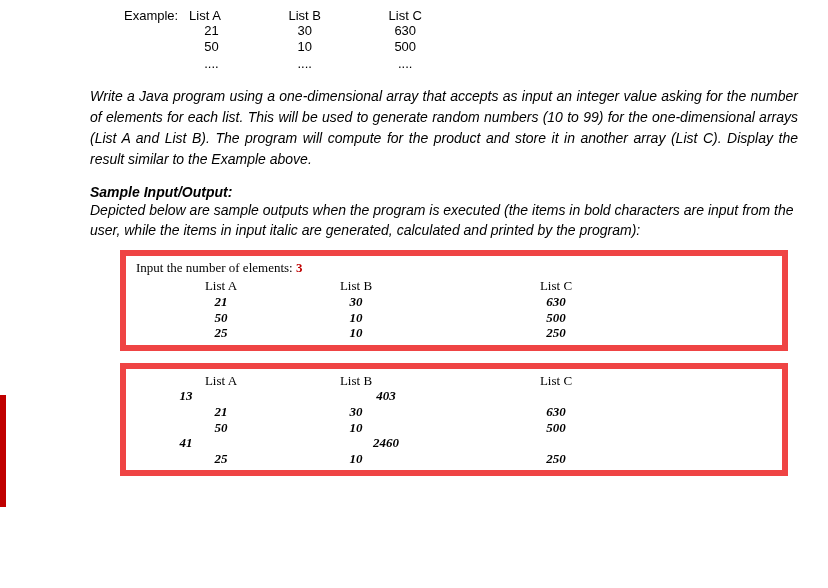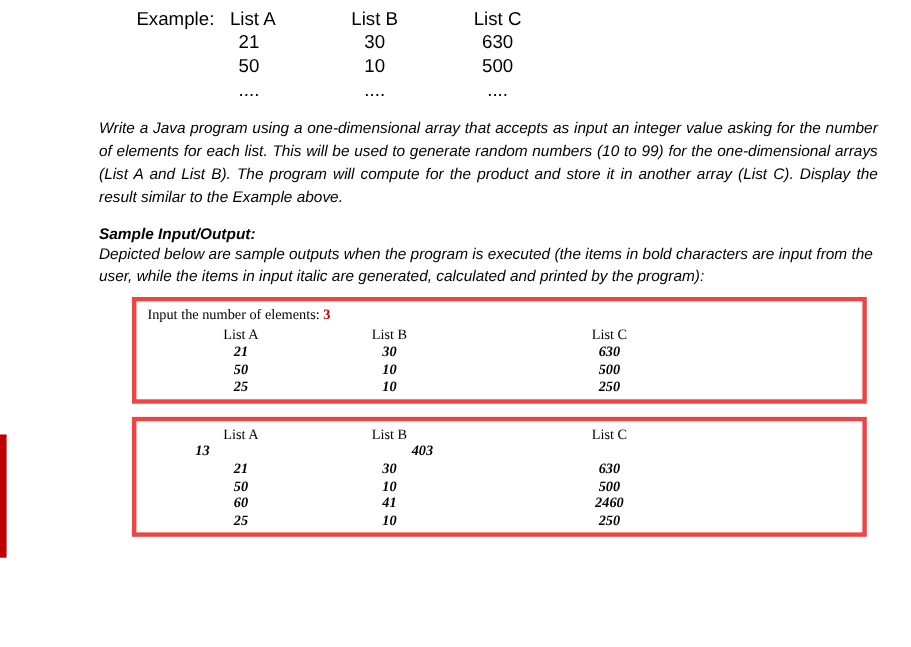--- a/index.html
+++ b/index.html
@@ -17,21 +17,21 @@
   .page {
     padding: 8px 30px 0 90px;
   }
   .intro {
     line-height: 1.5;
     margin-bottom: 14px;
   }
   .example-row {
     padding-left: 34px;
     margin-bottom: 14px;
-    font-size: 17px;
+    font-size: 13px;
   }
   .ex-col {
     display: inline-block;
     vertical-align: top;
     text-align: center;
     margin-right: 64px;
   }
   .ex-col:last-child { margin-right: 0; }
   .ex-first {
     text-align: left;
@@ -50,21 +50,21 @@
     font-weight: bold;
     font-style: italic;
   }
   .sio-desc {
     font-style: italic;
     line-height: 1.45;
     margin-bottom: 10px;
   }
   .sio-desc .bold { font-weight: normal; font-style: italic; text-align: center; }
   .sample-box {
-    border: 4px solid #ef4444;
+    border: 6px solid #ef4444;
     margin-left: 30px;
     margin-right: 10px;
     padding: 4px 10px 4px 10px;
     margin-bottom: 12px;
     font-family: "Times New Roman", serif;
     font-size: 13px;
   }
   .prompt-line { margin-bottom: 2px; }
   .prompt-line .pin { color:#c00000; font-weight:bold; }
   .s-table {
@@ -177,21 +177,20 @@
           <div class="s-c s-gap"></div>
           <div class="s-c s-c3 bi">630</div>
         </div>
       <div class="s-row">
           <div class="s-c s-c1 bi">50</div>
           <div class="s-c s-c2 bi">10</div>
           <div class="s-c s-gap"></div>
           <div class="s-c s-c3 bi">500</div>
         </div>
       <div class="s-row">
-          <div class="s-c s-c1 bi">60</div>
           <div class="s-c s-c2 bi">41</div>
           <div class="s-c s-gap"></div>
           <div class="s-c s-c3 bi">2460</div>
         </div>
       <div class="s-row">
           <div class="s-c s-c1 bi">25</div>
           <div class="s-c s-c2 bi">10</div>
           <div class="s-c s-gap"></div>
           <div class="s-c s-c3 bi">250</div>
         </div>

